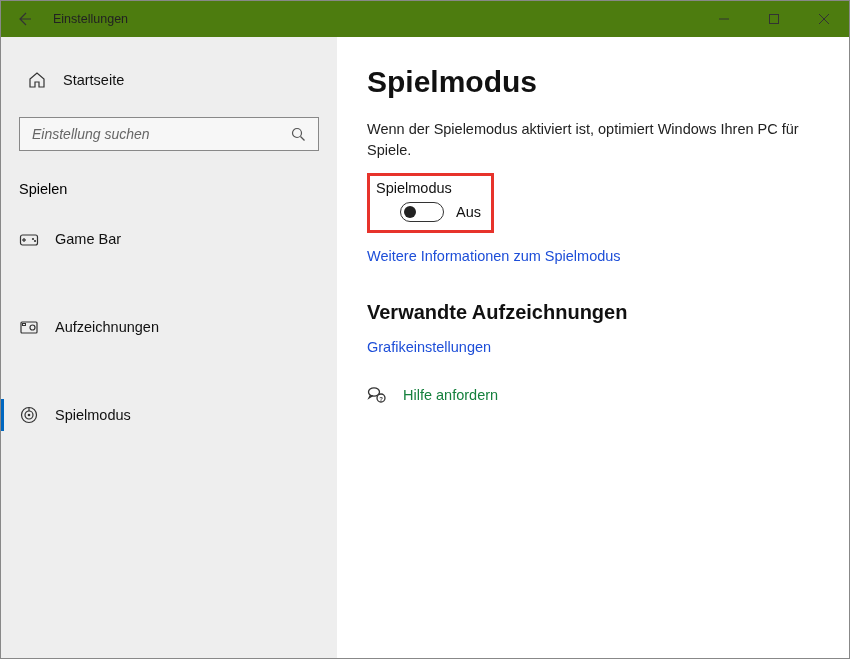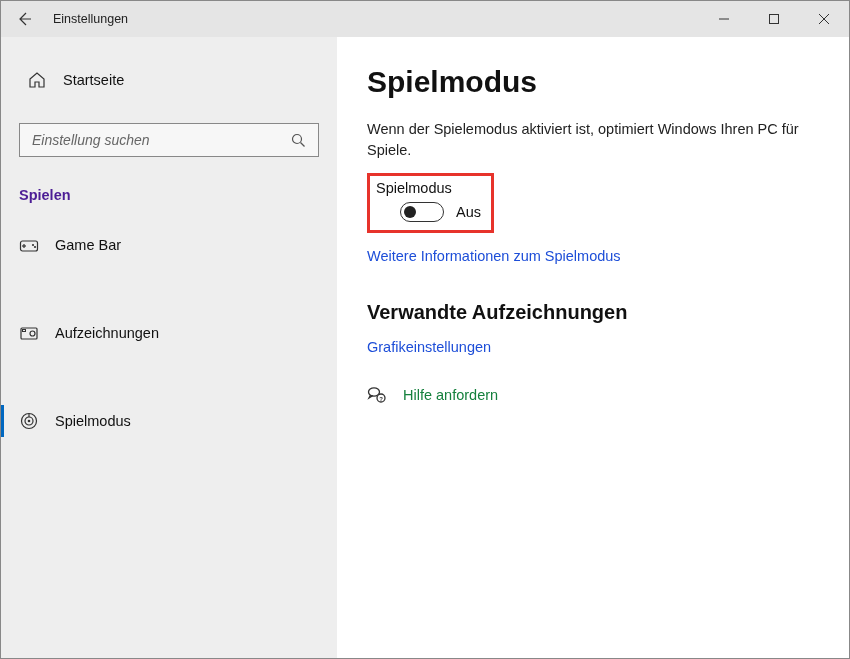--- a/index.html
+++ b/index.html
@@ -14,21 +14,21 @@
       background: #fff;
       border: 1px solid #888;
       display: flex;
       flex-direction: column;
       overflow: hidden;
     }
     .titlebar {
       height: 36px;
       display: flex;
       align-items: center;
-      background: #e5e5e5;
+      background: #4d7c0f;
       position: relative;
     }
     .titlebar .back-btn {
       width: 46px;
       height: 36px;
       display: flex;
       align-items: center;
       justify-content: center;
       cursor: pointer;
     }
@@ -74,21 +74,21 @@
     .home-row .icon-slot {
       width: 20px;
       display: flex;
       justify-content: center;
     }
     .home-row .lbl {
       font-size: 14.5px;
       color: #111;
     }
     .search-wrap {
-      margin: 24px 18px 20px 18px;
+      margin: 18px 18px 20px 18px;
     }
     .search-box {
       height: 34px;
       border: 1px solid #888;
       background: #f7f7f7;
       display: flex;
       align-items: center;
       padding: 0 12px;
     }
     .search-box input {
@@ -99,22 +99,22 @@
       font-size: 14px;
       color: #555;
       font-style: italic;
     }
     .search-box input::placeholder {
       color: #666;
       font-style: italic;
     }
     .category-header {
       font-size: 14.5px;
-      font-weight: 700;
-      color: #4c1d95;
+      font-weight: 400;
+      color: #000000;
       padding: 10px 18px 18px 18px;
     }
     .nav-list {
       display: flex;
       flex-direction: column;
       gap: 40px;
     }
     .nav-item {
       display: flex;
       align-items: center;

